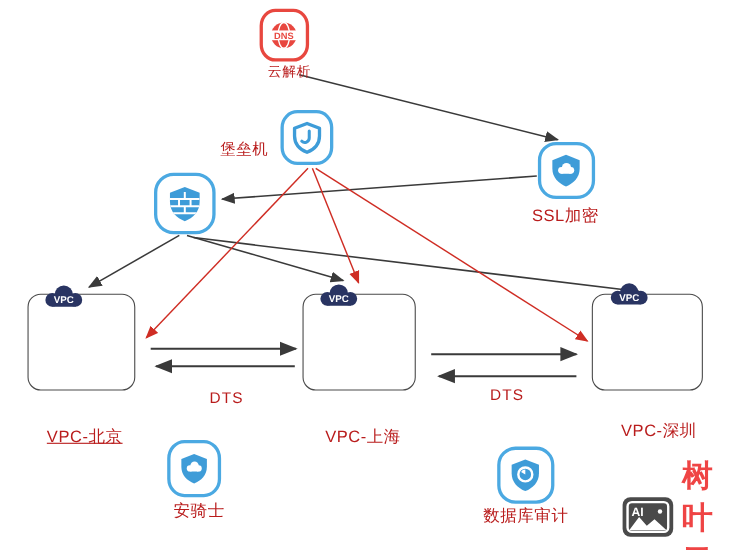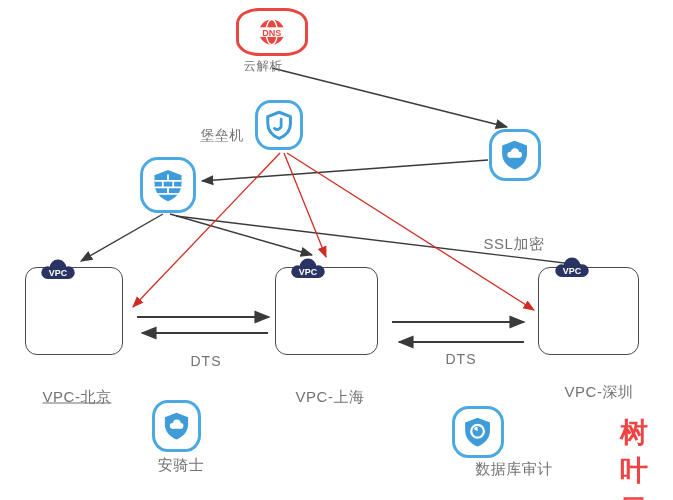--- a/index.html
+++ b/index.html
@@ -1,21 +1,21 @@
 <!DOCTYPE html>
 <html><head>
 <meta charset="utf-8">
 <style>
   html,body{margin:0;padding:0;background:#ffffff;}
   body{width:673px;height:500px;position:relative;overflow:hidden;
        font-family:"Liberation Sans","DejaVu Sans",sans-serif;color:#333;}
   .canvas{position:absolute;inset:0;width:673px;height:500px;}
   .edges{position:absolute;left:0;top:0;width:673px;height:500px;pointer-events:none;}
   .label{position:absolute;transform:translate(-50%,-50%);white-space:nowrap;
-         font-size:14px;color:#737373;letter-spacing:.5px;}
+         font-size:14px;color:#b91c1c;letter-spacing:.5px;}
   .label.big{font-size:15px;}
   .icon-sq{position:absolute;background:#fff;border:3px solid #4BA9E2;border-radius:32%;
            display:flex;align-items:center;justify-content:center;box-sizing:border-box;}
   .icon-sq.red{border-color:#E8473F;}
   .icon-sq svg{width:72%;height:72%;display:block;}
   .vpc-box{position:absolute;border:1.4px solid #4a4a4a;border-radius:12px;background:#fff;box-sizing:border-box;}
   .vpc-cloud{position:absolute;}
   .wm-box{position:absolute;background:#4A4A4A;border-radius:7px;
           display:flex;align-items:center;justify-content:center;}
   .wm-text{position:absolute;transform:translate(0,-50%);font-size:28px;font-weight:bold;color:#ef4444;letter-spacing:1px;}
@@ -79,21 +79,21 @@
       <g fill="#293462">
           <circle cx="10" cy="14" r="6"></circle>
           <circle cx="20" cy="9.5" r="8"></circle>
           <circle cx="30" cy="14" r="6"></circle>
           <rect x="7" y="11" width="26" height="9" rx="4.5"></rect>
         </g>
       <text x="20" y="17" text-anchor="middle" font-size="8.5" font-weight="bold" fill="#fff">VPC</text>
     </svg>
   </div>
 
-  <div class="icon-sq red" style="left:236px;top:8px;width:72px;height:48px;">
+  <div class="icon-sq red" style="left:236px;top:8px;width:45px;height:48px;">
     <svg viewBox="0 0 24 24">
       <circle cx="12" cy="12" r="10" fill="#E8473F"></circle>
       <ellipse cx="12" cy="12" rx="4.5" ry="10" fill="none" stroke="#fff" stroke-width="1.1"></ellipse>
       <rect x="1" y="8.2" width="22" height="7.6" fill="#fff"></rect>
       <text x="12" y="14.8" text-anchor="middle" font-size="7.2" font-weight="bold" fill="#E8473F">DNS</text>
     </svg>
   </div>
   <div class="label" style="left:263px;top:66px;font-size:12.5px;">云解析</div>
 
   <div class="label" style="left:222px;top:136px;">堡垒机</div>
@@ -128,21 +128,21 @@
     <svg viewBox="0 0 24 24">
       <path d="M12 2 L21 5.5 V11 C21 17 17 20.8 12 22.8 C7 20.8 3 17 3 11 V5.5 Z" fill="#3E9CD8"></path>
       <g fill="#fff">
           <circle cx="9" cy="12.2" r="2.2"></circle>
           <circle cx="12.3" cy="10.4" r="3"></circle>
           <circle cx="15.2" cy="12.2" r="2.2"></circle>
           <rect x="7.8" y="11" width="8.6" height="3.4" rx="1.7"></rect>
         </g>
     </svg>
   </div>
-  <div class="label big" style="left:514px;top:196px;margin-top:48px;">SSL加密</div>
+  <div class="label big" style="left:514px;top:196px;">SSL加密</div>
 
   <div class="label" style="left:206px;top:361px;letter-spacing:1px;">DTS</div>
   <div class="label" style="left:461px;top:359px;letter-spacing:1px;">DTS</div>
 
   <div class="label big" style="left:77px;top:397px;text-decoration:underline;">VPC-北京</div>
   <div class="label big" style="left:330px;top:397px;">VPC-上海</div>
   <div class="label big" style="left:599px;top:392px;">VPC-深圳</div>
 
   <div class="icon-sq" style="left:152px;top:400px;width:49px;height:52px;">
     <svg viewBox="0 0 24 24">
@@ -157,17 +157,25 @@
   </div>
   <div class="label big" style="left:181px;top:465px;">安骑士</div>
 
   <div class="icon-sq" style="left:452px;top:406px;width:52px;height:52px;">
     <svg viewBox="0 0 24 24">
       <path d="M12 2 L21 5.5 V11 C21 17 17 20.8 12 22.8 C7 20.8 3 17 3 11 V5.5 Z" fill="#3E9CD8"></path>
       <circle cx="12" cy="11.8" r="4.6" fill="none" stroke="#fff" stroke-width="1.6"></circle>
       <path d="M12 11.8 L12 8.6 A3.2 3.2 0 0 0 9.2 10.2 Z" fill="#fff"></path>
     </svg>
   </div>
-  <div class="label big" style="left:478px;top:469px;margin-left:36px;">数据库审计</div>
+  <div class="label big" style="left:478px;top:469px;">数据库审计</div>
 
+  <div class="wm-box" style="left:566px;top:452px;width:46px;height:36px;">
+    <svg width="40" height="30" viewBox="0 0 40 30">
+      <rect x="1.5" y="1.5" width="37" height="27" rx="4" fill="none" stroke="#fff" stroke-width="2.2"></rect>
+      <text x="5" y="14" font-size="11" font-weight="bold" fill="#fff">AI</text>
+      <circle cx="31" cy="10" r="2" fill="#fff"></circle>
+      <path d="M3 27 L12 15 L19 23 L26 17 L37 27 Z" fill="#fff"></path>
+    </svg>
+  </div>
   <div class="wm-text" style="left:620px;top:471px;">树叶云</div>
 
 </div>
 
 </body></html>

